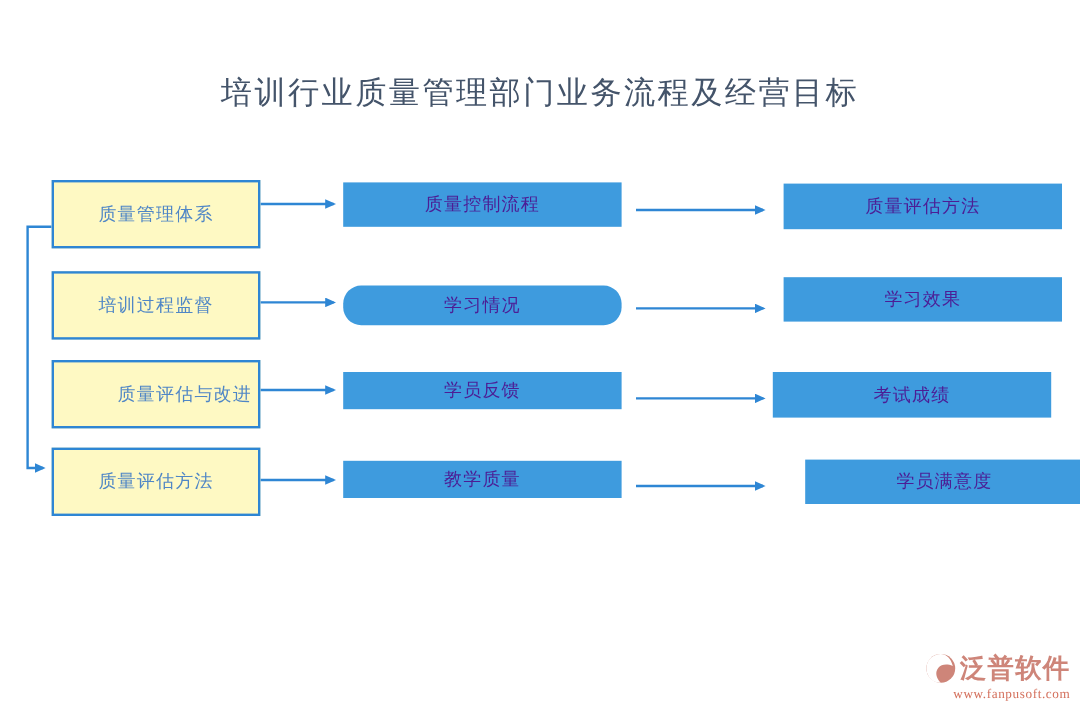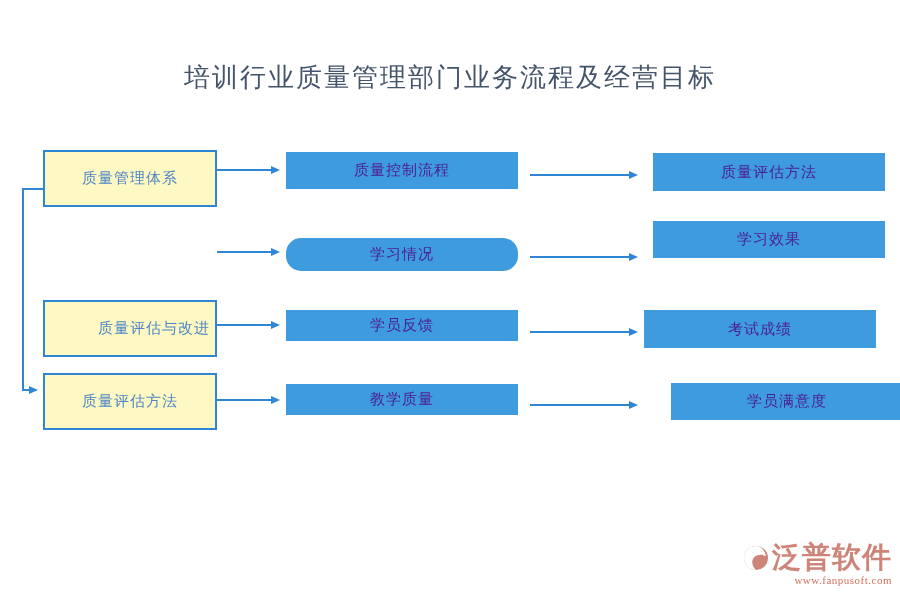--- a/index.html
+++ b/index.html
@@ -52,21 +52,21 @@
     width:160px;
     text-align:right;
     line-height:1;
   }
   .brand-row{
     display:flex;align-items:center;justify-content:flex-end;
     gap:2px;
   }
   .brand-name{
     font-family:"Liberation Serif","DejaVu Serif",serif;
-    font-size:29px;
+    font-size:22px;
     font-weight:bold;
     color:#CE8579;
     letter-spacing:1px;
   }
   .brand-url{
     margin-top:3px;
     font-family:"Liberation Serif","DejaVu Serif",serif;
     font-size:11px;
     color:#D4705C;
     letter-spacing:0.5px;
@@ -93,30 +93,31 @@
     <line x1="217" y1="325" x2="278" y2="325" stroke="#2E86D4" stroke-width="2" marker-end="url(#arrowhead)"></line>
     <line x1="217" y1="400" x2="278" y2="400" stroke="#2E86D4" stroke-width="2" marker-end="url(#arrowhead)"></line>
 
     <line x1="530" y1="175" x2="636" y2="175" stroke="#2E86D4" stroke-width="2" marker-end="url(#arrowhead)"></line>
     <line x1="530" y1="257" x2="636" y2="257" stroke="#2E86D4" stroke-width="2" marker-end="url(#arrowhead)"></line>
     <line x1="530" y1="332" x2="636" y2="332" stroke="#2E86D4" stroke-width="2" marker-end="url(#arrowhead)"></line>
     <line x1="530" y1="405" x2="636" y2="405" stroke="#2E86D4" stroke-width="2" marker-end="url(#arrowhead)"></line>
   </svg>
 
   <div class="node source-box" style="left:43px;top:150px;">质量管理体系</div>
+  <div class="node source-box" style="left:43px;top:226px;">培训过程监督</div>
   <div class="node source-box" style="left:43px;top:300px;padding-left:48px;">质量评估与改进</div>
   <div class="node source-box" style="left:43px;top:373px;">质量评估方法</div>
 
   <div class="node fill-box" style="left:286px;top:152px;height:37px;">质量控制流程</div>
   <div class="node fill-box" style="left:286px;top:238px;height:33px;border-radius:15px;">学习情况</div>
   <div class="node fill-box" style="left:286px;top:310px;height:31px;">学员反馈</div>
   <div class="node fill-box" style="left:286px;top:384px;height:31px;">教学质量</div>
 
   <div class="node fill-box" style="left:653px;top:153px;height:38px;text-align:right;">质量评估方法</div>
-  <div class="node fill-box" style="left:653px;top:221px;height:37px;">学习效果</div>
+  <div class="node fill-box" style="left:653px;top:231px;height:37px;">学习效果</div>
   <div class="node fill-box" style="left:644px;top:310px;height:38px;">考试成绩</div>
   <div class="node fill-box" style="left:671px;top:383px;height:37px;">学员满意度</div>
 
   <div class="watermark">
     <div class="brand-row">
       <span style="display:inline-flex;">
         <svg width="28" height="28" viewBox="0 0 28 28" xmlns="http://www.w3.org/2000/svg">
           <circle cx="14" cy="14" r="12" fill="#CE8579"></circle>
           <path d="M14,2 C7,2 2,7.4 2,14 C2,20.6 7,26 14,26 C10,22 9,17 12,13.5 C14.5,10.6 19,10 24,12 C22.5,6 18.8,2 14,2 Z" fill="#ffffff"></path>
         </svg>

